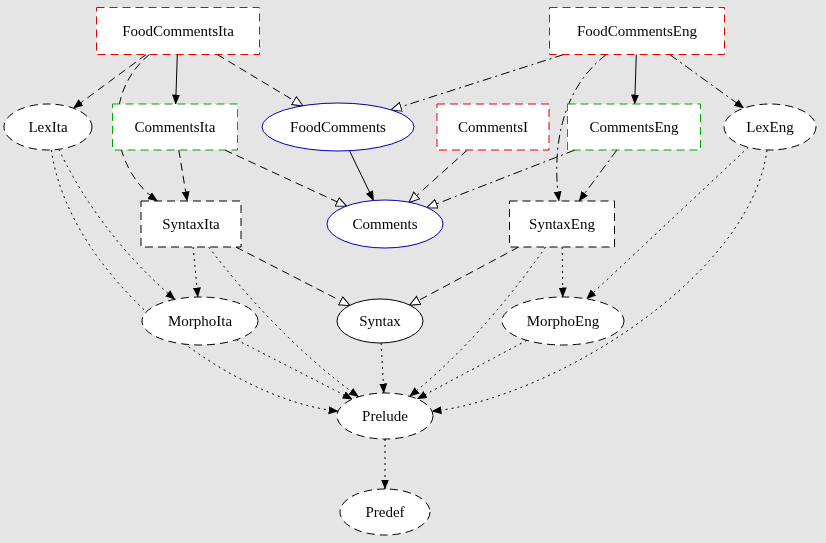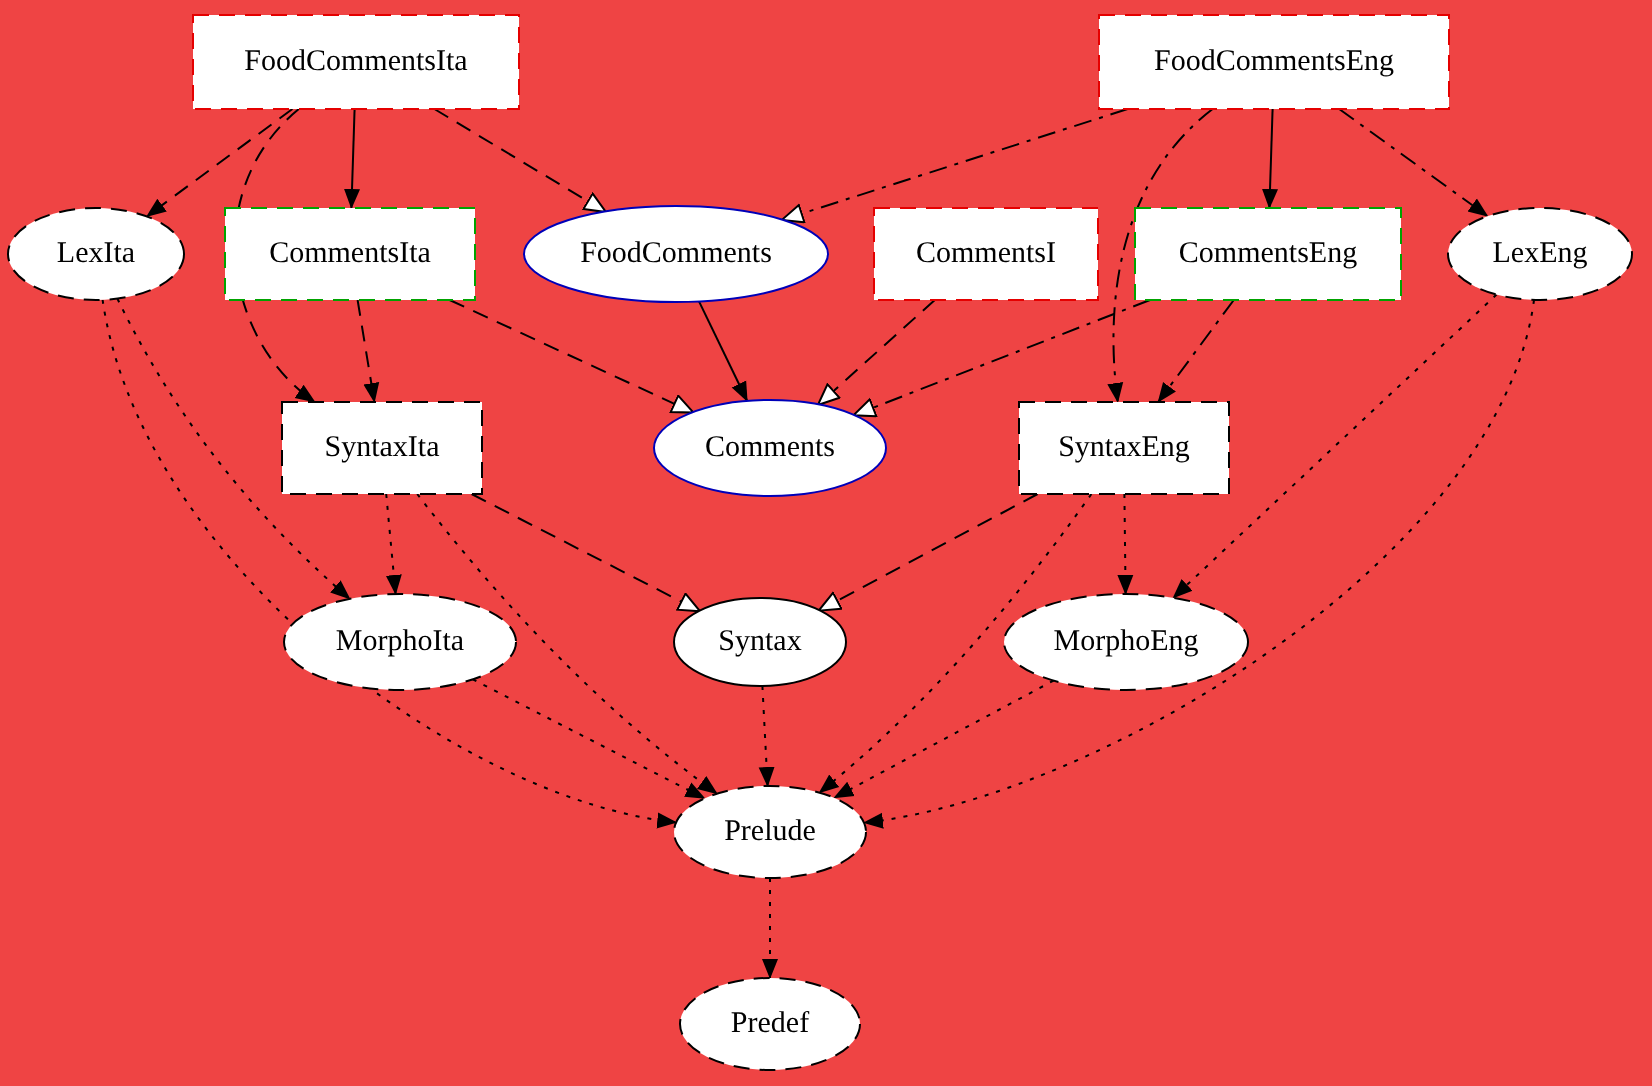--- a/index.html
+++ b/index.html
@@ -1,17 +1,17 @@
 <!DOCTYPE html>
 <html><head>
 <meta charset="utf-8">
 <title>Diagram</title>
 <style>
   html,body{margin:0;padding:0;background:#ffffff;}
-  .graph-wrap{width:826px;height:543px;position:relative;background:#ef4444;overflow:hidden;}
+  .graph-wrap{width:826px;height:543px;position:relative;background:#e5e5e5;overflow:hidden;}
   svg{display:block;}
   svg text{
     font-family:"Liberation Serif","DejaVu Serif",serif;
     font-size:15px;
     fill:#000000;
   }
   .edge{fill:none;stroke:#000000;stroke-width:1;}
 </style>
 </head>
 <body>

